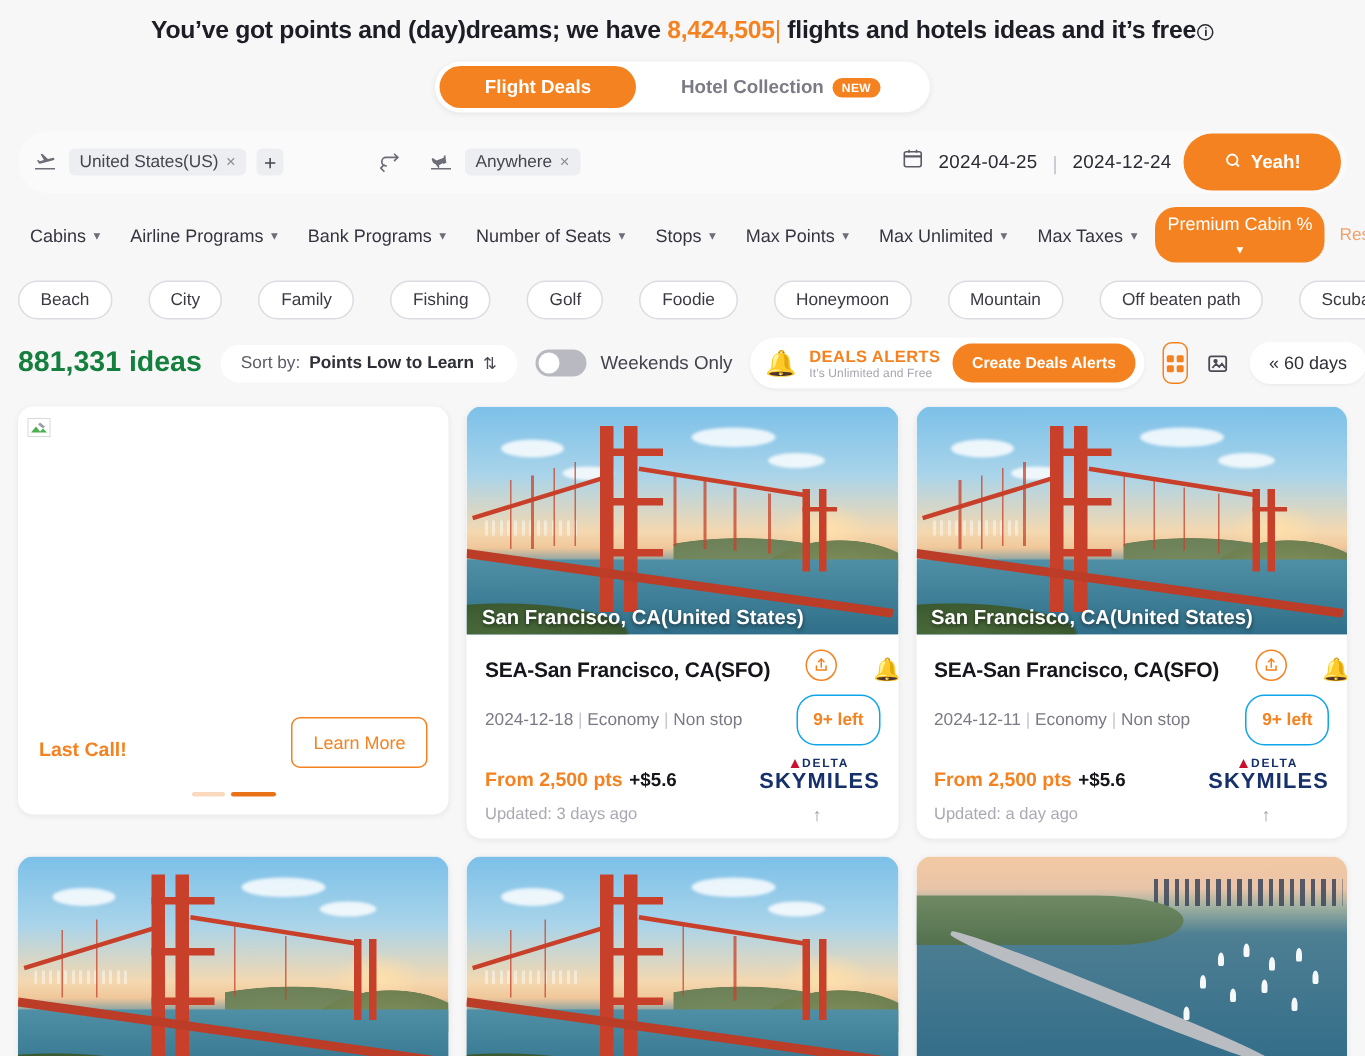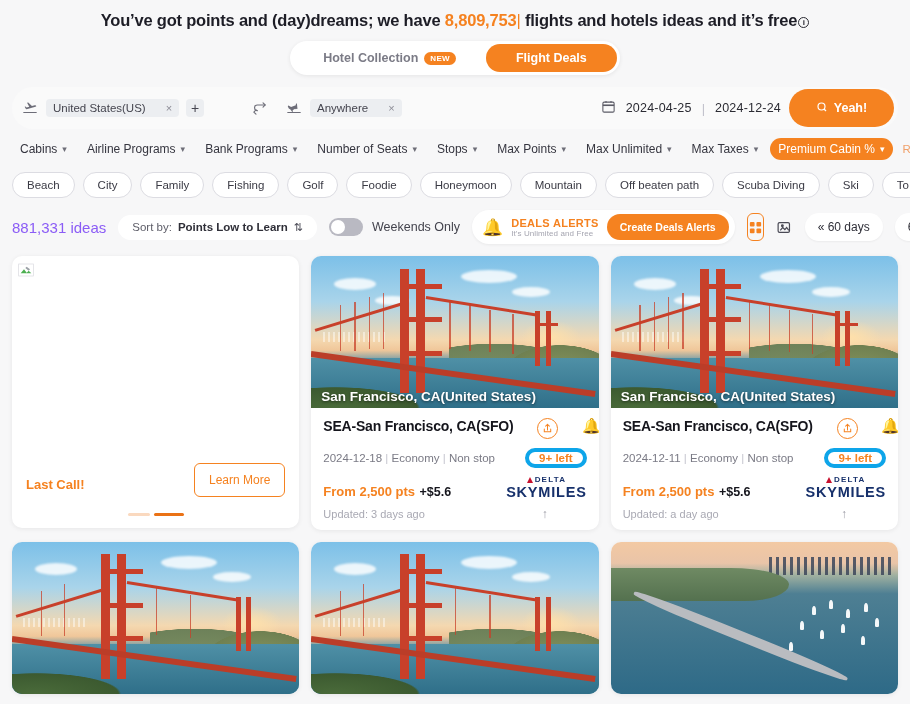--- a/index.html
+++ b/index.html
@@ -71,21 +71,21 @@
     position:relative;
   }
   .sb-seg { display:flex; align-items:center; height:100%; padding:0 10px; }
   .sb-origin { width: 230px; }
   .sb-dest { flex: 1 1 auto; }
   .sb-icon { color:#6d6d78; display:flex; align-items:center; margin-right:8px; }
   .chip {
     background:#eceef1; color:#45454f;
     font-size:11.5px;
     padding:3px 7px; border-radius:4px;
-    display:inline-flex; align-items:flex-end; gap:20px;
+    display:inline-flex; align-items:flex-end; gap:5px;
     white-space:nowrap;
   }
   .chip .x { color:#8c8c96; font-size:11px; cursor:pointer; }
   .plus-btn {
     margin-left:7px;
     width:18px;height:18px;
     display:inline-flex;align-items:center;justify-content:center;
     background:#eceef1;border-radius:4px;
     color:#45454f;font-size:14px; cursor:pointer;
   }
@@ -115,40 +115,40 @@
     padding: 9px 12px 0 12px;
     white-space:nowrap;
   }
   .filter {
     font-size:12px; color:#35353f;
     padding:4px 8px; border-radius:14px;
     display:flex; align-items:center; gap:5px;
     cursor:pointer; background:transparent;
   }
   .filter .caret { font-size:9px; color:#6e6e78; }
-  .filter.accent { background:#f58220; color:#fff; font-weight:500; }
+  .filter.accent { background:#f58220; color:#fff; font-weight:500;flex-direction:column; }
   .filter.accent .caret { color:#fff; }
   .reset-link { font-size:11.5px; color:#f0a06a; margin-left:6px; cursor:pointer; }
 
   
-  .themes { display:flex; gap:8px; padding: 12px 12px 0 12px; white-space:nowrap;text-align:center; }
+  .themes { display:flex; gap:24px; padding: 12px 12px 0 12px; white-space:nowrap;text-align:center; }
   .theme-pill {
     border:1px solid #dcdce2; background:#fff;
     border-radius:16px; padding:6px 14px;
     font-size:11.5px; color:#3a3a44;
     cursor:pointer;
   }
 
   
   .toolbar {
     display:flex; align-items:center;
     padding: 12px 12px 0 12px;
     gap: 12px;
   }
-  .ideas-count { font-size:15px; font-weight:400; color:#8b5cf6; white-space:nowrap; }
+  .ideas-count { font-size:19px; font-weight:700; color:#15803d; white-space:nowrap; }
   .sortbox {
     background:#fff; border-radius:14px;
     padding:6px 14px;
     font-size:11.5px; color:#2f2f38;
     display:flex; align-items:center; gap:6px;
     cursor:pointer; white-space:nowrap;
   }
   .sortbox .lbl { color:#5d5d68; }
   .sortbox .val { font-weight:600; }
   .sortbox .sorticon { color:#4a4a55; font-size:11px; }
@@ -229,35 +229,35 @@
 
   
   .photo { height:152px; position:relative; overflow:hidden; }
   .photo .caption {
     position:absolute; left:10px; bottom:4px;
     color:#fff; font-size:13.5px; font-weight:600;
     text-shadow: 0 1px 3px rgba(0,0,0,.55);
     white-space:nowrap;
   }
   .deal-body { padding: 10px 12px 9px 12px; }
-  .deal-row1 { display:flex; align-items:flex-start; gap:24px; }
+  .deal-row1 { display:flex; align-items:flex-end; gap:24px; }
   .route { font-size:14px; font-weight:700; color:#15151c; flex:1 1 auto; white-space:nowrap; letter-spacing:-.2px;}
   .circ-btn {
     width:21px;height:21px;border-radius:50%;
     border:1.3px solid #f58220; color:#f58220;
     display:flex;align-items:center;justify-content:center;
     cursor:pointer; flex:0 0 auto;
   }
   .bell-btn { cursor:pointer; font-size:15px; line-height:1; flex:0 0 auto; }
   .deal-row2 { display:flex; align-items:center; margin-top:9px; }
   .meta { font-size:11.5px; color:#7a7a85; flex:1 1 auto; white-space:nowrap;}
   .meta .sep { color:#c5c5ce; }
   .seats-badge {
-    border:4px solid #0ea5e9; color:#f58220;
-    border-radius:13px; padding:0 10px;
+    border:1px solid #0ea5e9; color:#f58220;
+    border-radius:13px; padding:10px 10px;
     font-size:11.5px; font-weight:700; white-space:nowrap;
   }
   .deal-row3 { display:flex; align-items:flex-end; margin-top:8px; }
   .price { flex:1 1 auto; white-space:nowrap; }
   .price .pts { color:#f58220; font-weight:700; font-size:13px; }
   .price .tax { color:#15151c; font-weight:700; font-size:12.5px; }
   .airline-logo { text-align:center; line-height:1; }
   .airline-logo .delta-top {
     font-size:8px; font-weight:700; color:#16306b; letter-spacing:1.2px;
     display:flex; align-items:center; gap:2px; justify-content:center;
@@ -311,32 +311,32 @@
       background:#b9bcc0; border-radius:40%; transform: rotate(22deg); transform-origin:left center; }
   .sd .bridge2 { position:absolute; left:8%; top:32%; width:80%; height:5px;
       background:#8d9094; border-radius:40%; transform: rotate(22deg); transform-origin:left center; }
   .sd .boat { position:absolute; width:4px;height:9px;background:#fff; border-radius:50% 50% 20% 20%; opacity:.95;}
 </style>
 </head>
 <body>
 
 <div class="headline">
   <span>You’ve got points and (day)dreams; we have</span>
-  <span class="count">8,809,753</span><span class="cursor">|</span>
+  <span class="count">8,424,505</span><span class="cursor">|</span>
   <span>flights and hotels ideas and it’s free</span><span class="info-circle">i</span>
 </div>
 
 <div class="tabs-wrap">
   <div class="tabs">
+    <div class="tab active">
+      <span>Flight Deals</span>
+    </div>
     <div class="tab">
       <span>Hotel Collection</span>
       <span class="newbadge">NEW</span>
-    </div>
-    <div class="tab active">
-      <span>Flight Deals</span>
     </div>
   </div>
 </div>
 
 <div class="searchbar">
 
   <div class="sb-seg sb-origin">
     <span class="sb-icon">
       <svg width="16" height="16" viewBox="0 0 24 24" fill="currentColor">
           <path d="M2 18h20v1.5H2zM21.5 9.2c-.3-1-1.3-1.6-2.3-1.3l-4.3 1.2-5.6-5.3-1.7.5 3.3 5.8-4 1.1-1.6-1.3-1.3.4 1.9 3.3 1 .2 13.3-3.6c1-.3 1.6-1.3 1.3-2z"></path>

